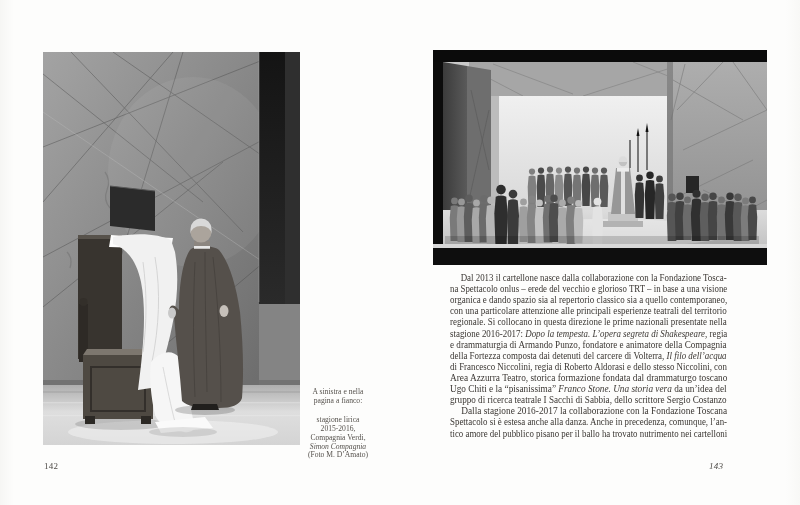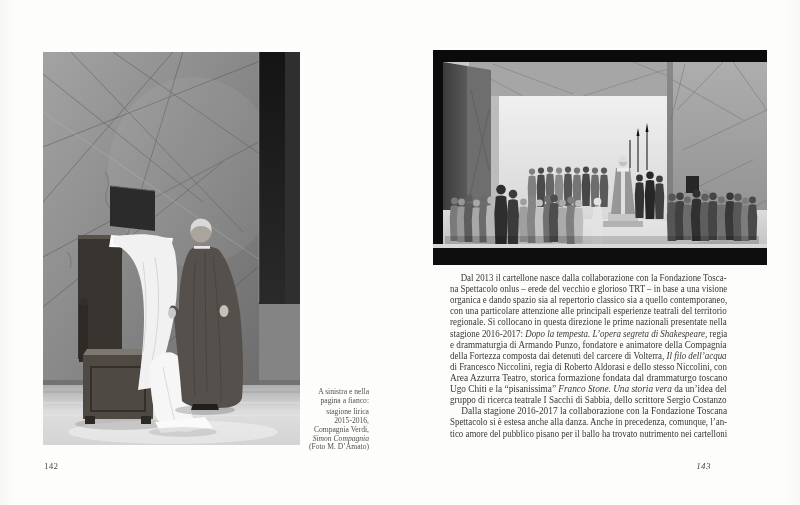--- a/index.html
+++ b/index.html
@@ -13,42 +13,42 @@
   .spread{position:absolute;inset:0;background:linear-gradient(90deg,#f6f6f4 0px,#fdfdfc 14px,#fdfdfc 786px,#f8f8f6 800px);}
   .photo{position:absolute;overflow:hidden;background:#888;}
   .photo svg{display:block;}
   #photo-left{left:43px;top:52px;width:257px;height:393px;}
   #photo-right{left:433px;top:50px;width:334px;height:215px;}
 
   
   .caption{
     position:absolute;left:307px;top:388px;width:62px;
     font-size:7.6px;line-height:8.7px;color:#55514c;
-    text-align:right;
+    text-align:center;
   }
   .caption .capline{white-space:nowrap;transform-origin:0 50%;}
-  .caption .gap{margin-bottom:3px;}
+  .caption .gap{margin-bottom:11px;}
   .it{font-style:italic;}
 
   
   .bodytext{
     position:absolute;left:450px;top:272px;width:277px;
     font-size:10px;line-height:11.12px;color:#3a3632;
   }
   .bodyline{
     display:block;height:11.12px;line-height:11.12px;
     white-space:nowrap;transform-origin:0 50%;
   }
   .ind{text-indent:12px;}
 
   .pagenum{
     position:absolute;font-size:9px;color:#4d4a46;letter-spacing:.3px;
   }
   #pagenum-left{left:44px;top:461px;}
-  #pagenum-right{left:686px;top:461px;width:35px;text-align:center;font-style:italic;}
+  #pagenum-right{left:709px;top:461px;width:35px;text-align:left;font-style:italic;}
 </style>
 </head>
 <body>
 
 <div class="spread">
 
   <div class="photo" id="photo-left">
     <svg width="257" height="393" viewBox="0 0 257 393" xmlns="http://www.w3.org/2000/svg">
       <defs>
         <linearGradient id="wallG" x1="0" y1="0" x2="1" y2="0.8">

